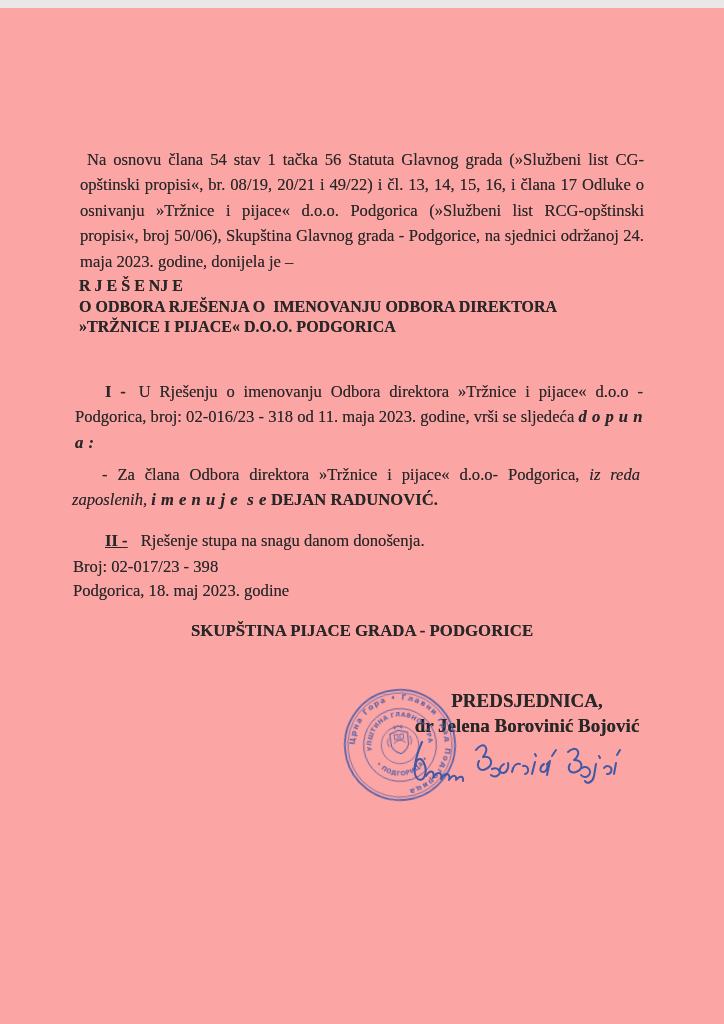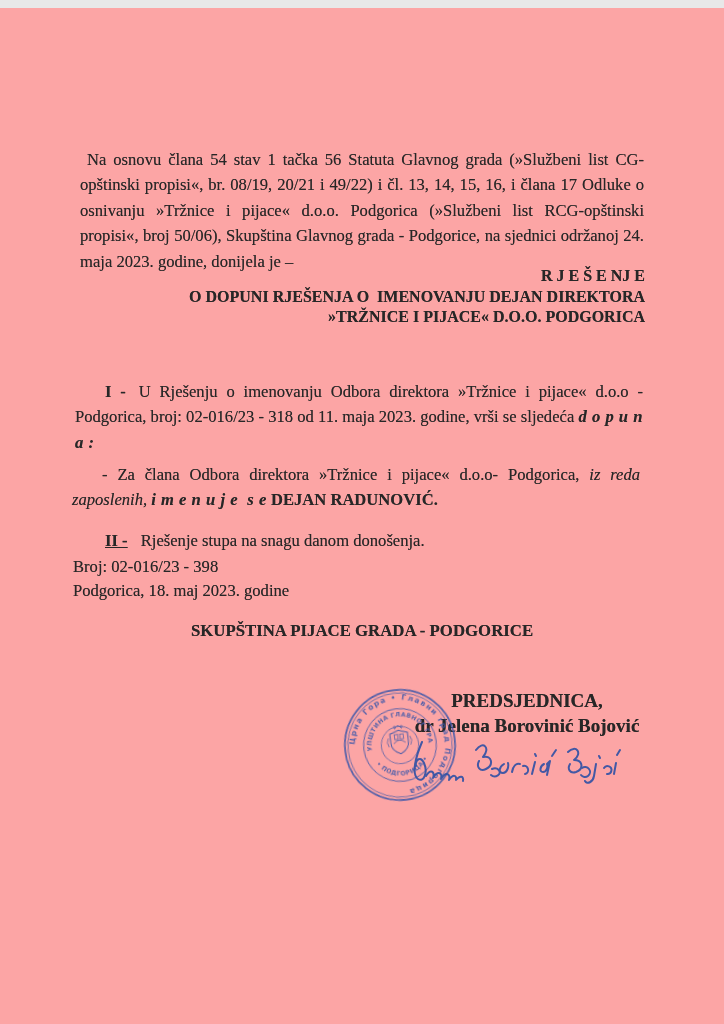--- a/index.html
+++ b/index.html
@@ -23,22 +23,22 @@
     font-size:16.6px;
     line-height:25.5px;
     text-align:justify;
     text-shadow:0 0 0.5px rgba(40,40,40,0.55);
   }
   .intro{
     top:122px;left:80px;width:564px;
     text-indent:7px;
   }
   .title-block{
-    top:258px;left:79px;width:566px;
-    text-align:right;
+    top:268px;left:79px;width:566px;
+    text-align:left;
     font-weight:bold;
     font-size:16px;
     line-height:20.5px;
     text-shadow:0 0 0.5px rgba(20,20,20,0.6);
   }
   .sec-one{
     top:354px;left:75px;width:568px;
     text-indent:30px;
   }
   .sec-one .num{margin-right:4px;}
@@ -94,32 +94,32 @@
 </style>
 </head>
 <body>
 
 <div class="page">
 
   <p class="abs body-text intro">Na osnovu člana 54 stav 1 tačka 56 Statuta Glavnog grada (»Službeni list CG-opštinski propisi«, br. 08/19, 20/21 i 49/22) i čl. 13, 14, 15, 16, i člana 17 Odluke o osnivanju »Tržnice i pijace« d.o.o. Podgorica (»Službeni list RCG-opštinski propisi«, broj 50/06), Skupština Glavnog grada - Podgorice, na sjednici održanoj 24. maja 2023. godine, donijela je –</p>
 
   <div class="abs title-block">
     <div>R J E Š E NJ E</div>
-    <div class="pre">O DOPUNI RJEŠENJA O  IMENOVANJU DEJAN DIREKTORA</div>
+    <div class="pre">O ODBORA RJEŠENJA O  IMENOVANJU ODBORA DIREKTORA</div>
     <div>»TRŽNICE I PIJACE« D.O.O. PODGORICA</div>
   </div>
 
   <p class="abs body-text sec-one"><span class="b num">I -</span> <span>U Rješenju o imenovanju Odbora direktora »Tržnice i pijace« d.o.o - Podgorica, broj: 02-016/23 - 318 od 11. maja 2023. godine, vrši se sljedeća</span> <span class="emph pre">d o p u n a :</span></p>
 
   <p class="abs body-text appoint"><span>- Za člana Odbora direktora »Tržnice i pijace« d.o.o- Podgorica,</span> <span class="i">iz reda zaposlenih,</span> <span class="emph pre">i m e n u j e  s e</span> <span class="b">DEJAN RADUNOVIĆ</span><span class="b">.</span></p>
 
   <p class="abs body-text sec-two"><span class="b num">II -</span> <span>Rješenje stupa na snagu danom donošenja.</span></p>
 
   <div class="abs reference">
-    <div>Broj: 02-016/23 - 398</div>
+    <div>Broj: 02-017/23 - 398</div>
     <div>Podgorica, 18. maj 2023. godine</div>
   </div>
 
   <div class="abs issuer">SKUPŠTINA PIJACE GRADA - PODGORICE</div>
 
   <div class="abs sig-block">
     <div>PREDSJEDNICA,</div>
     <div>dr Jelena Borovinić Bojović</div>
   </div>
 

